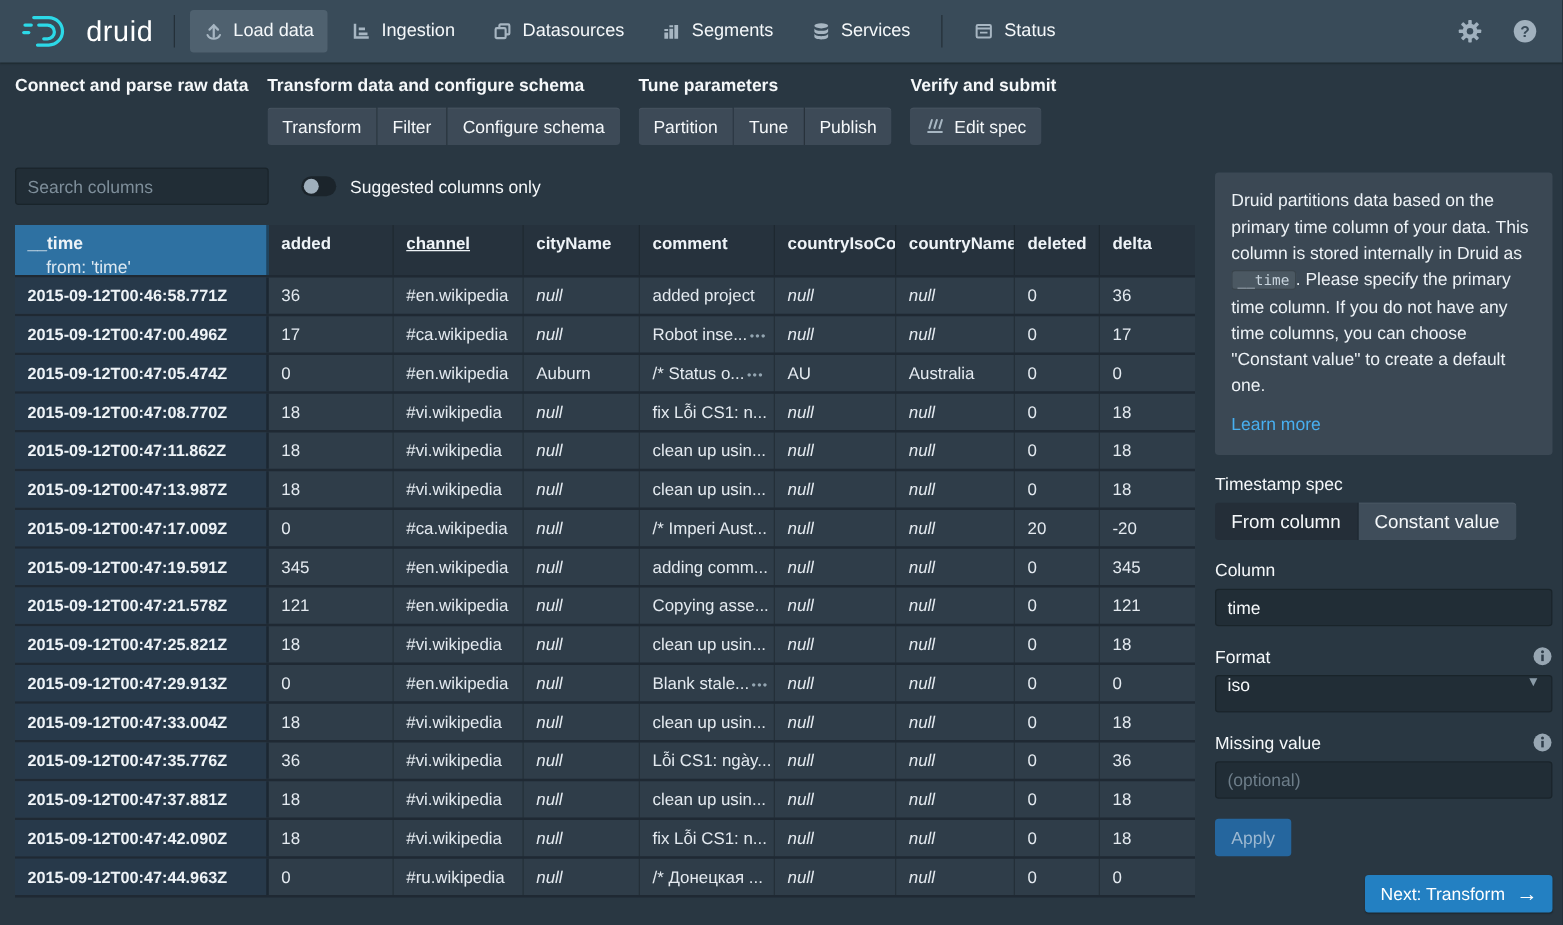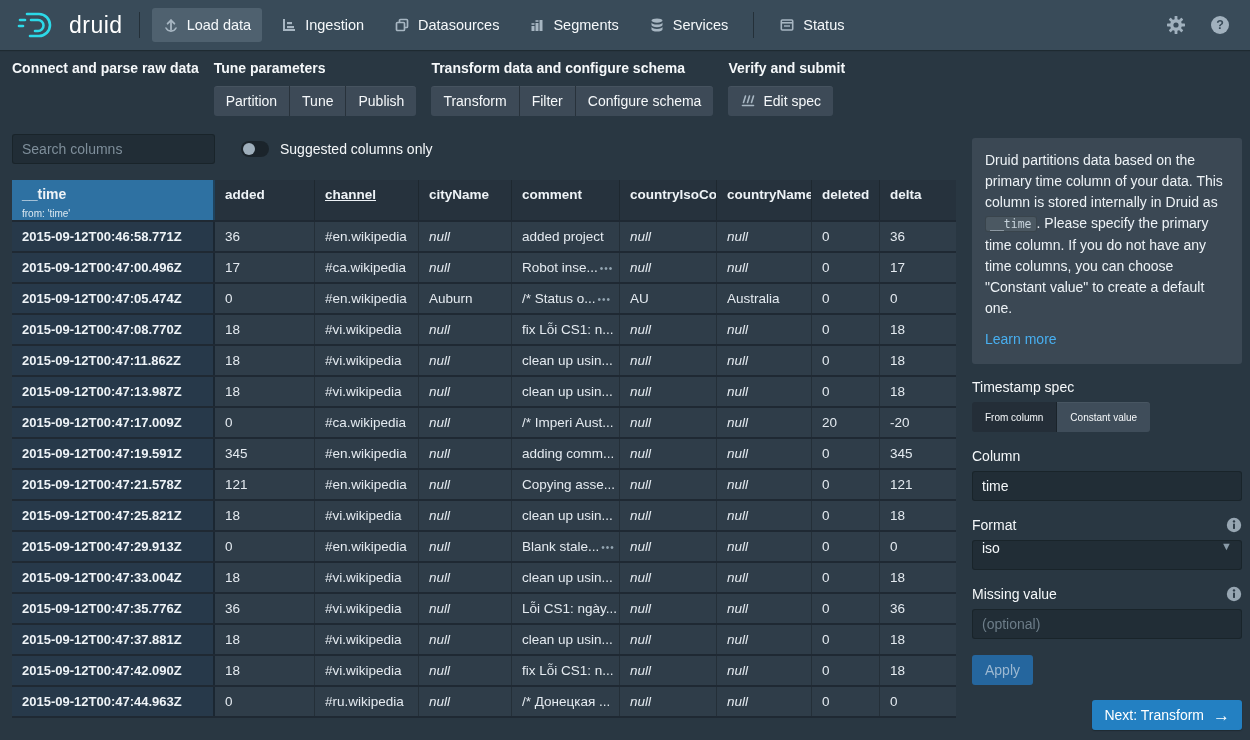--- a/index.html
+++ b/index.html
@@ -67,40 +67,40 @@
   .tr.hdr{ height:40px; background:#26323d; }
   .td{
     padding:0 10px; font-size:13.5px; line-height:29px; overflow:hidden; white-space:nowrap;
     border-right:1px solid rgba(16,22,26,.35); color:#e4eaf0; flex:none;
   }
   .td:last-child{ border-right:none; }
   .hdr .td{ font-weight:bold; line-height:19px; padding-top:5px; color:#eef3f7; }
   .td.time-col{ border-right:2px solid rgba(16,22,26,.5); }
   .tr .td.time-col{ background:#27394a; font-weight:bold; font-size:13px; color:#eef3f7; }
   .tr.hdr .td.time-col{ background:#2e71a2; font-size:14px; }
-  .time-sub{ font-weight:normal; font-size:10px; color:#dce8f1; }
+  .time-sub{ font-weight:normal; font-size:14px; color:#dce8f1;margin-left:15px; }
   .null{ font-style:italic; }
   .more-dots{ color:#93a5b1; font-size:10px; letter-spacing:1px; margin-left:2px; }
 
   
   .sidepanel{ position:absolute; left:972px; top:138px; width:270px; }
   .callout{
     background:#3b4854; border-radius:3px; padding:12px 13px 14px; font-size:14px;
     line-height:21px; color:#edf2f6;
   }
   .code-chip{
     font-family:"DejaVu Sans Mono", monospace; font-size:11.5px; color:#c7d3dc;
     background:#4b5862; border-radius:3px; padding:1px 5px;
     box-shadow:inset 0 0 0 1px rgba(16,22,26,.3);
   }
   .learn-more{ display:inline-block; margin-top:10px; color:#48aff0; cursor:pointer; text-decoration:none; }
   .form-label{ margin-top:16px; margin-bottom:7px; font-size:14px; display:flex; align-items:center; }
   .form-label .info{ margin-left:auto; color:#97a6b2; cursor:pointer; }
   .seg-group{ display:flex; }
-  .seg-btn{ height:30px; display:flex; align-items:center; padding:0 13px; font-size:10px; cursor:pointer;
+  .seg-btn{ height:30px; display:flex; align-items:center; padding:0 13px; font-size:15px; cursor:pointer;
     background:#3f4d5a; box-shadow:inset 0 1px 0 rgba(255,255,255,.05); }
   .seg-btn:first-child{ border-radius:3px 0 0 3px; border-right:1px solid rgba(16,22,26,.45); }
   .seg-btn:last-child{ border-radius:0 3px 3px 0; }
   .seg-btn.selected{ background:#242e38; box-shadow:none; }
   .text-input, .select{
     width:100%; height:30px; background:#212d36; border:none; border-radius:3px;
     box-shadow:inset 0 0 0 1px rgba(16,22,26,.4); color:#f5f8fa; font-size:14px;
     padding:0 10px; outline:none; font-family:"Liberation Sans", sans-serif;
   }
   .text-input::placeholder{ color:#6d7d89; }
@@ -220,40 +220,40 @@
       <svg width="20" height="20" viewBox="0 0 20 20">
         <circle cx="10" cy="10" r="9" fill="currentColor"></circle>
         <text x="10" y="14.4" text-anchor="middle" font-size="12.5" font-weight="bold" fill="#394b59" font-family="Liberation Sans, sans-serif">?</text>
       </svg>
     </div>
   </div>
 </header>
 
 <section class="steps" id="step-groups">
     <div class="step-group"><div class="step-group-title">Connect and parse raw data</div></div>
+    <div class="step-group"><div class="step-group-title">Transform data and configure schema</div><div class="btn-group">
+        <div class="btn">
+          <span>Transform</span>
+        </div>
+        <div class="btn">
+          <span>Filter</span>
+        </div>
+        <div class="btn">
+          <span>Configure schema</span>
+        </div>
+      </div></div>
     <div class="step-group"><div class="step-group-title">Tune parameters</div><div class="btn-group">
         <div class="btn">
           <span>Partition</span>
         </div>
         <div class="btn">
           <span>Tune</span>
         </div>
         <div class="btn">
           <span>Publish</span>
-        </div>
-      </div></div>
-    <div class="step-group"><div class="step-group-title">Transform data and configure schema</div><div class="btn-group">
-        <div class="btn">
-          <span>Transform</span>
-        </div>
-        <div class="btn">
-          <span>Filter</span>
-        </div>
-        <div class="btn">
-          <span>Configure schema</span>
         </div>
       </div></div>
     <div class="step-group"><div class="step-group-title">Verify and submit</div><div class="btn-group">
         <div class="btn">
           <span class="bicon">
             <svg width="16" height="16" viewBox="0 0 16 16" stroke="currentColor" stroke-width="1.6" stroke-linecap="round" fill="none">
               <path d="M2.5 12.5 h11"></path>
               <path d="M5.5 3 l-2 6.5"></path>
               <path d="M9.5 3 l-2 6.5"></path>
               <path d="M13.5 3 l-2 6.5"></path>

